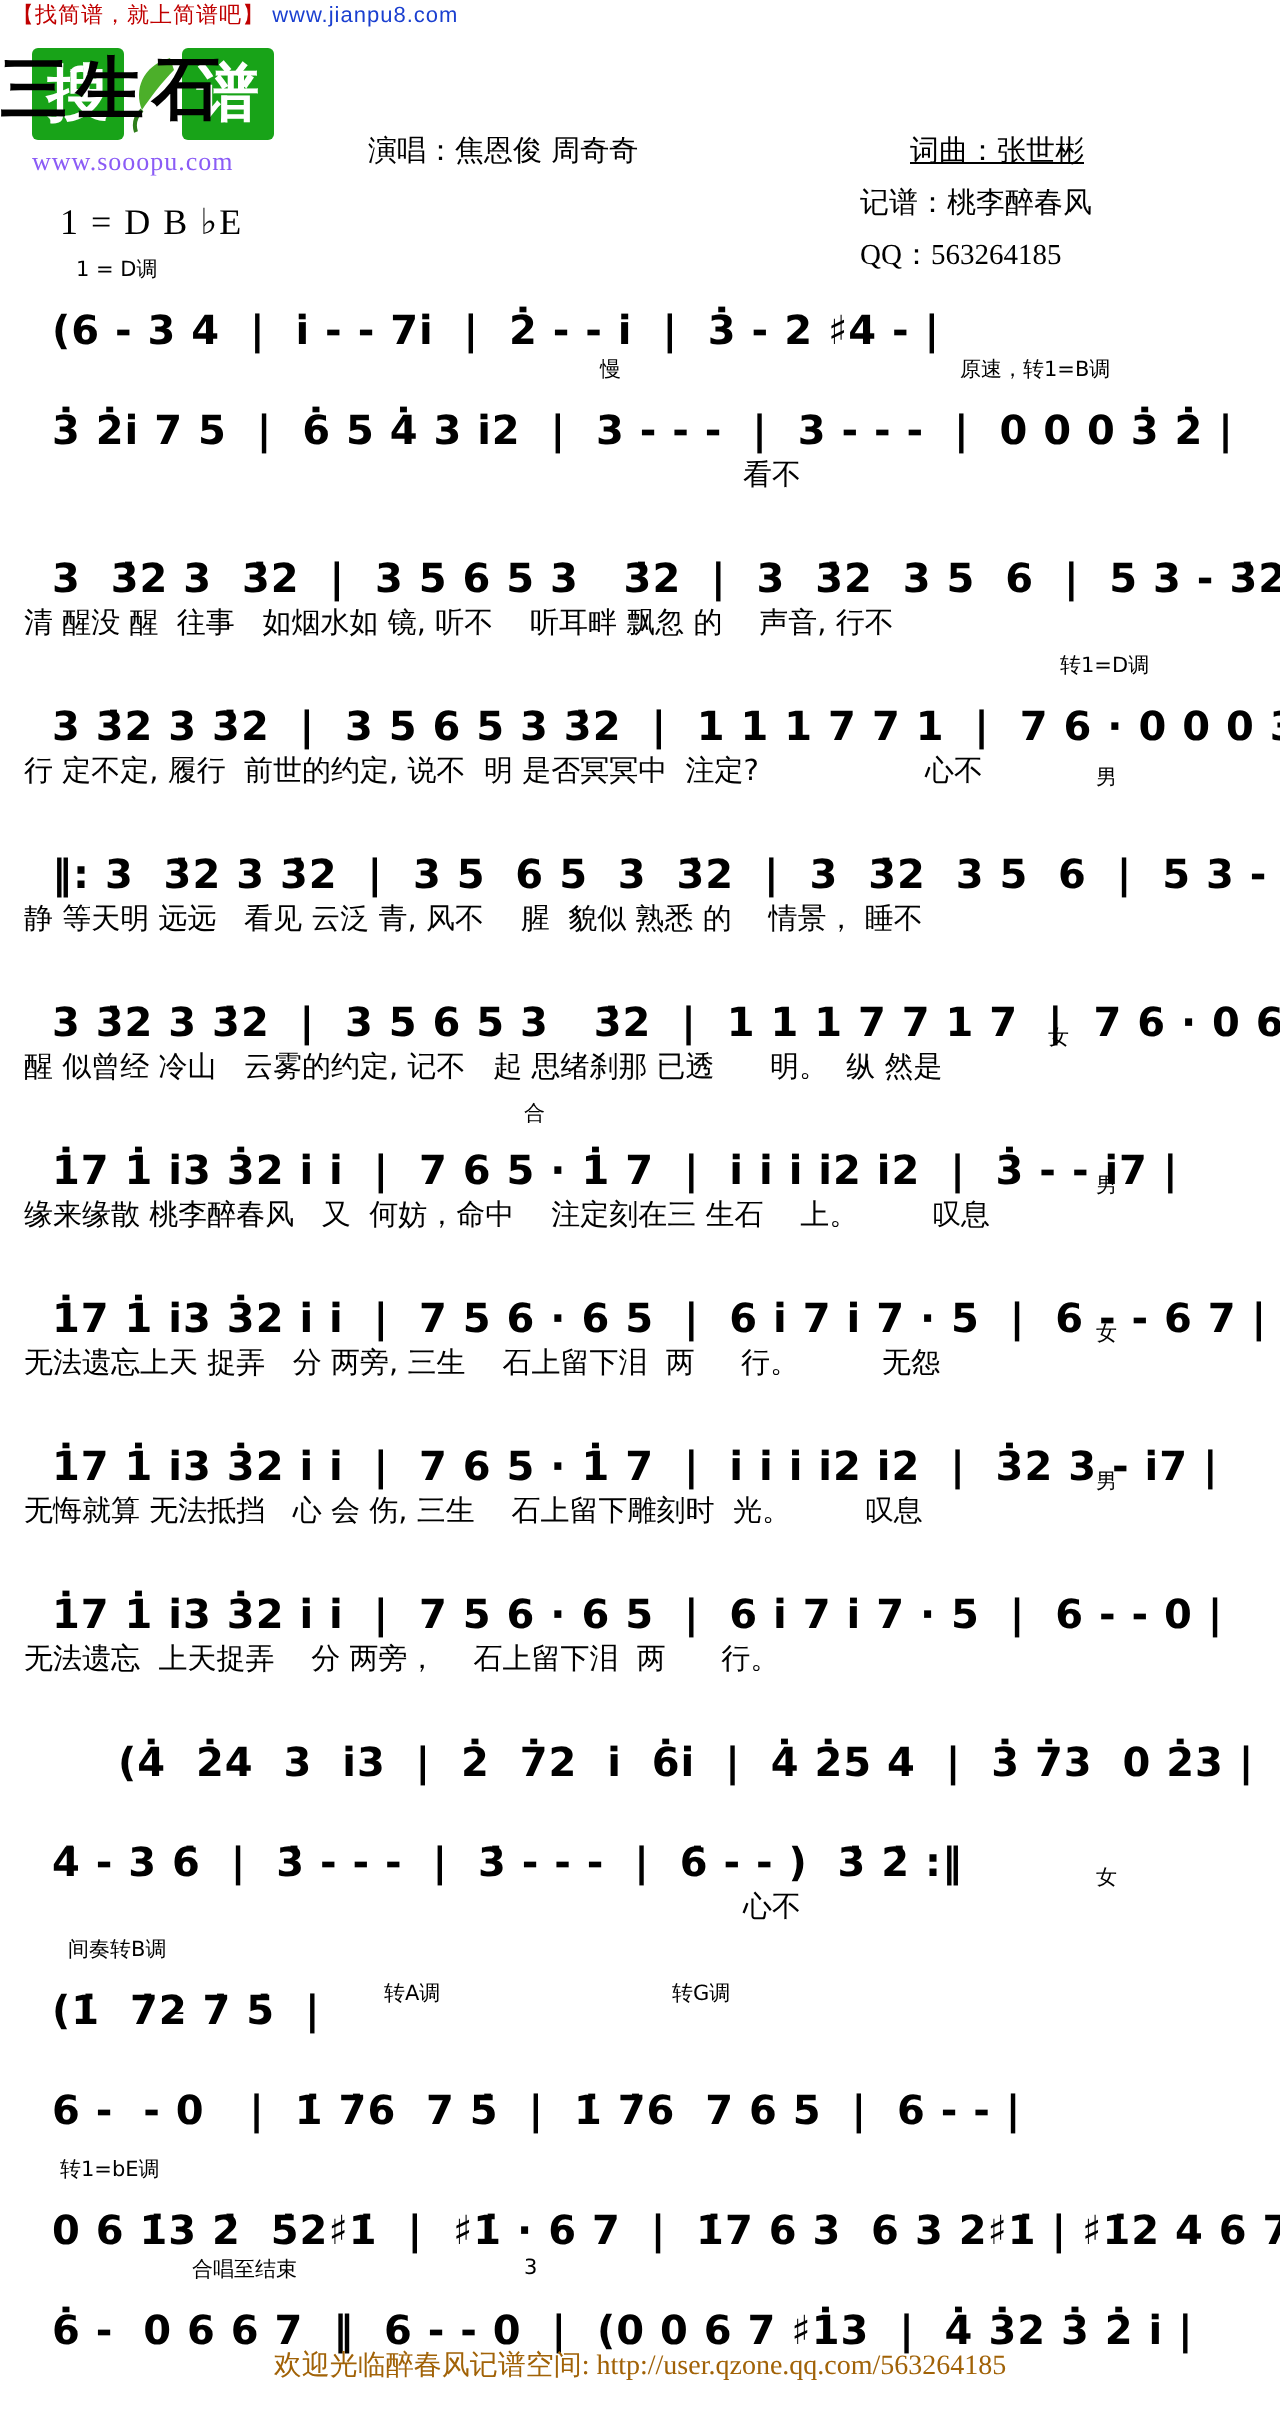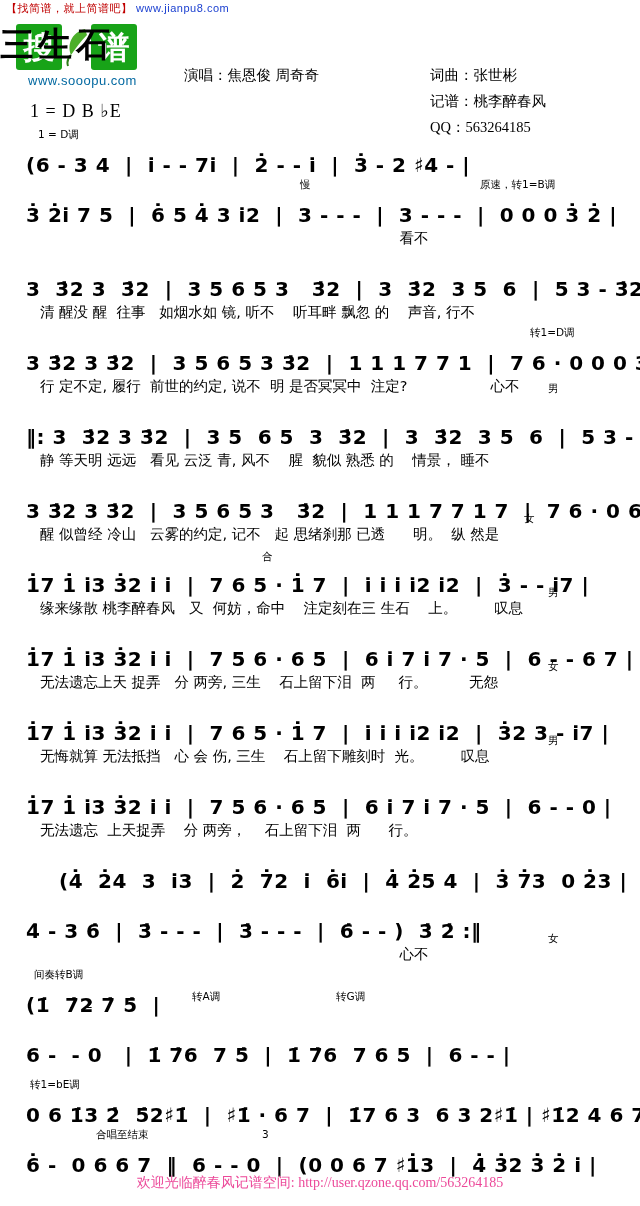--- a/index.html
+++ b/index.html
@@ -66,46 +66,45 @@
     color: #fff;
     font-family: "DejaVu Sans", sans-serif;
     font-size: 31px;
     font-weight: bold;
     text-align: center;
     line-height: 46px;
     border-radius: 3px;
   }
   .logo-url {
     margin-top: 3px;
-    font-family: Liberation Sans, sans-serif;
+    font-family: Liberation Serif, serif;
     font-size: 13px;
-    color: #0369a1;
+    color: #8b5cf6;
     letter-spacing: 0.5px;
-    margin-left: 12px;
   }
 
   
   .song-title {
     position: absolute;
     left: 0; top: 22px;
     width: 512px;
     text-align: left;
     font-family: "DejaVu Sans", sans-serif;
     font-size: 34px;
     font-weight: bold;
     letter-spacing: 4px;
   }
   .credit-line {
     position: absolute;
     font-family: "DejaVu Sans", sans-serif;
     font-size: 14.5px;
     white-space: nowrap;
   }
   .c-singer { left: 184px; top: 66px; }
-  .c-writer { left: 430px; top: 66px; }
+  .c-writer { left: 455px; top: 66px; text-decoration: underline; }
   .c-notate { left: 430px; top: 92px; }
   .c-qq     { left: 430px; top: 118px; font-family:"Liberation Serif", serif; }
 
   .keysig {
     position: absolute;
     left: 30px; top: 100px;
     font-family: "Liberation Serif", serif;
     font-size: 18px;
     letter-spacing: 1px;
   }
@@ -127,39 +126,39 @@
     font-weight: bold;
     letter-spacing: 0.5px;
     white-space: pre;
     padding-left: 26px;
     line-height: 26px;
   }
   .lyrics {
     font-family: "DejaVu Sans", sans-serif;
     font-size: 14.5px;
     white-space: pre;
-    padding-left: 40px;
+    padding-left: 12px;
     line-height: 20px;
   }
   .marker {
     position: absolute;
     font-family: "DejaVu Sans", sans-serif;
     font-size: 10.5px;
     color: #000;
     white-space: nowrap;
   }
 
   .footer {
     position: absolute;
     left: 0; bottom: 14px;
     width: 640px;
     text-align: center;
     font-family: "Liberation Serif", serif;
     font-size: 14px;
-    color: #ec4899;
+    color: #a16207;
   }
 </style>
 </head>
 <body>
 
 <div class="topbar">
   <span>【找简谱，就上简谱吧】</span>
   <span class="blue">www.jianpu8.com</span>
 </div>
 

